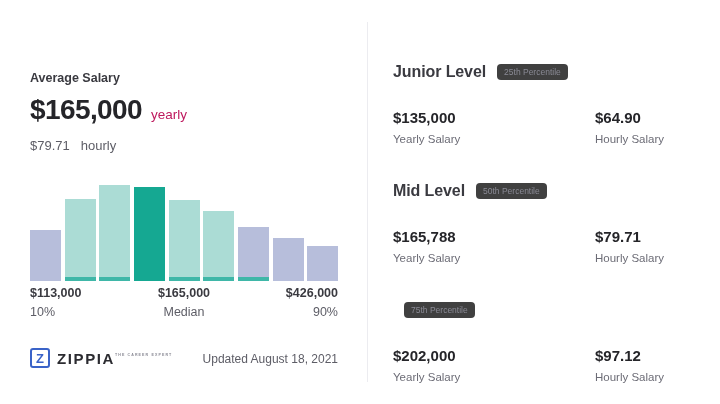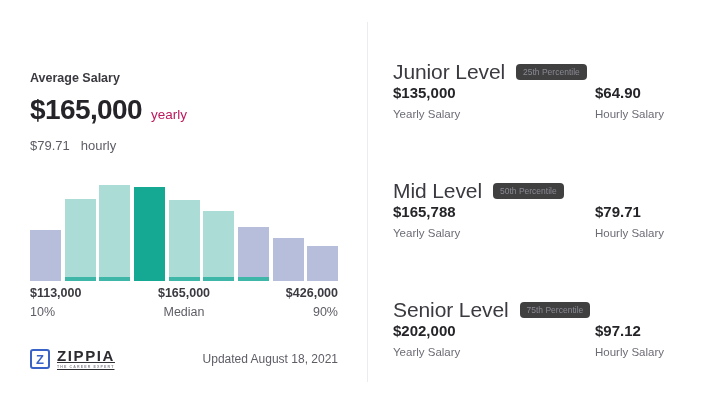--- a/index.html
+++ b/index.html
@@ -78,47 +78,47 @@
   .logo{position:absolute;left:0;top:0;display:flex;align-items:center;}
   .logo-mark{
     width:20px;height:20px;border:2px solid #3a63c8;border-radius:3px;
     display:flex;align-items:center;justify-content:center;box-sizing:border-box;
     margin-right:7px;
   }
   .logo-mark span{
     font-size:13px;font-weight:bold;color:#3a63c8;line-height:1;
     font-family:"Liberation Sans","DejaVu Sans",sans-serif;
   }
-  .logo-text{display:flex;flex-direction:column;justify-content:space-between;text-decoration:underline;}
+  .logo-text{display:flex;flex-direction:row;justify-content:space-between;}
   .logo-word{
     font-size:15px;font-weight:bold;letter-spacing:1.6px;color:#2b2b30;line-height:15px;
   }
   .logo-tag{
     font-size:3.6px;letter-spacing:1.1px;color:#8a8a95;line-height:6px;margin-top:1px;
     font-weight:bold;
   }
   .updated{
     position:absolute;right:0;top:4px;
     font-size:12px;color:#5d5d66;white-space:nowrap;
   }
 
   
   .right{position:absolute;left:368px;top:0;width:352px;height:404px;}
   .level{position:absolute;left:25px;width:310px;}
   .level-head{display:flex;align-items:center;height:20px;}
   .level-name{
-    font-size:21px;color:#3a3a40;font-weight:normal;letter-spacing:-0.1px;white-space:nowrap;text-align:right;
+    font-size:16px;color:#3a3a40;font-weight:bold;letter-spacing:-0.1px;white-space:nowrap;text-align:right;
   }
   .pct-badge{
     margin-left:11px;
     background:#404040;border-radius:4px;
     padding:3px 7px 3px 7px;
     font-size:8.5px;color:#8a8a95;white-space:nowrap;line-height:10px;
   }
-  .level-figs{position:relative;margin-top:2px;height:40px;}
+  .level-figs{position:relative;margin-top:27px;height:40px;}
   .fig{position:absolute;top:0;}
   .fig-yearly{left:0;}
   .fig-hourly{left:202px;}
   .fig-amount{
     font-size:15px;font-weight:bold;color:#252529;line-height:18px;white-space:nowrap;
   }
   .fig-label{
     font-size:11.5px;color:#6c6c76;margin-top:5px;line-height:14px;white-space:nowrap;
   }
 </style>
@@ -225,21 +225,20 @@
         </div>
         <div class="fig fig-hourly">
           <div class="fig-amount">$79.71</div>
           <div class="fig-label">Hourly Salary</div>
         </div>
       </div>
     </div>
 
     <div class="level" style="top:300px;">
       <div class="level-head">
-        <span class="level-name">Senior Level</span>
         <span class="pct-badge">75th Percentile</span>
       </div>
       <div class="level-figs">
         <div class="fig fig-yearly">
           <div class="fig-amount">$202,000</div>
           <div class="fig-label">Yearly Salary</div>
         </div>
         <div class="fig fig-hourly">
           <div class="fig-amount">$97.12</div>
           <div class="fig-label">Hourly Salary</div>

